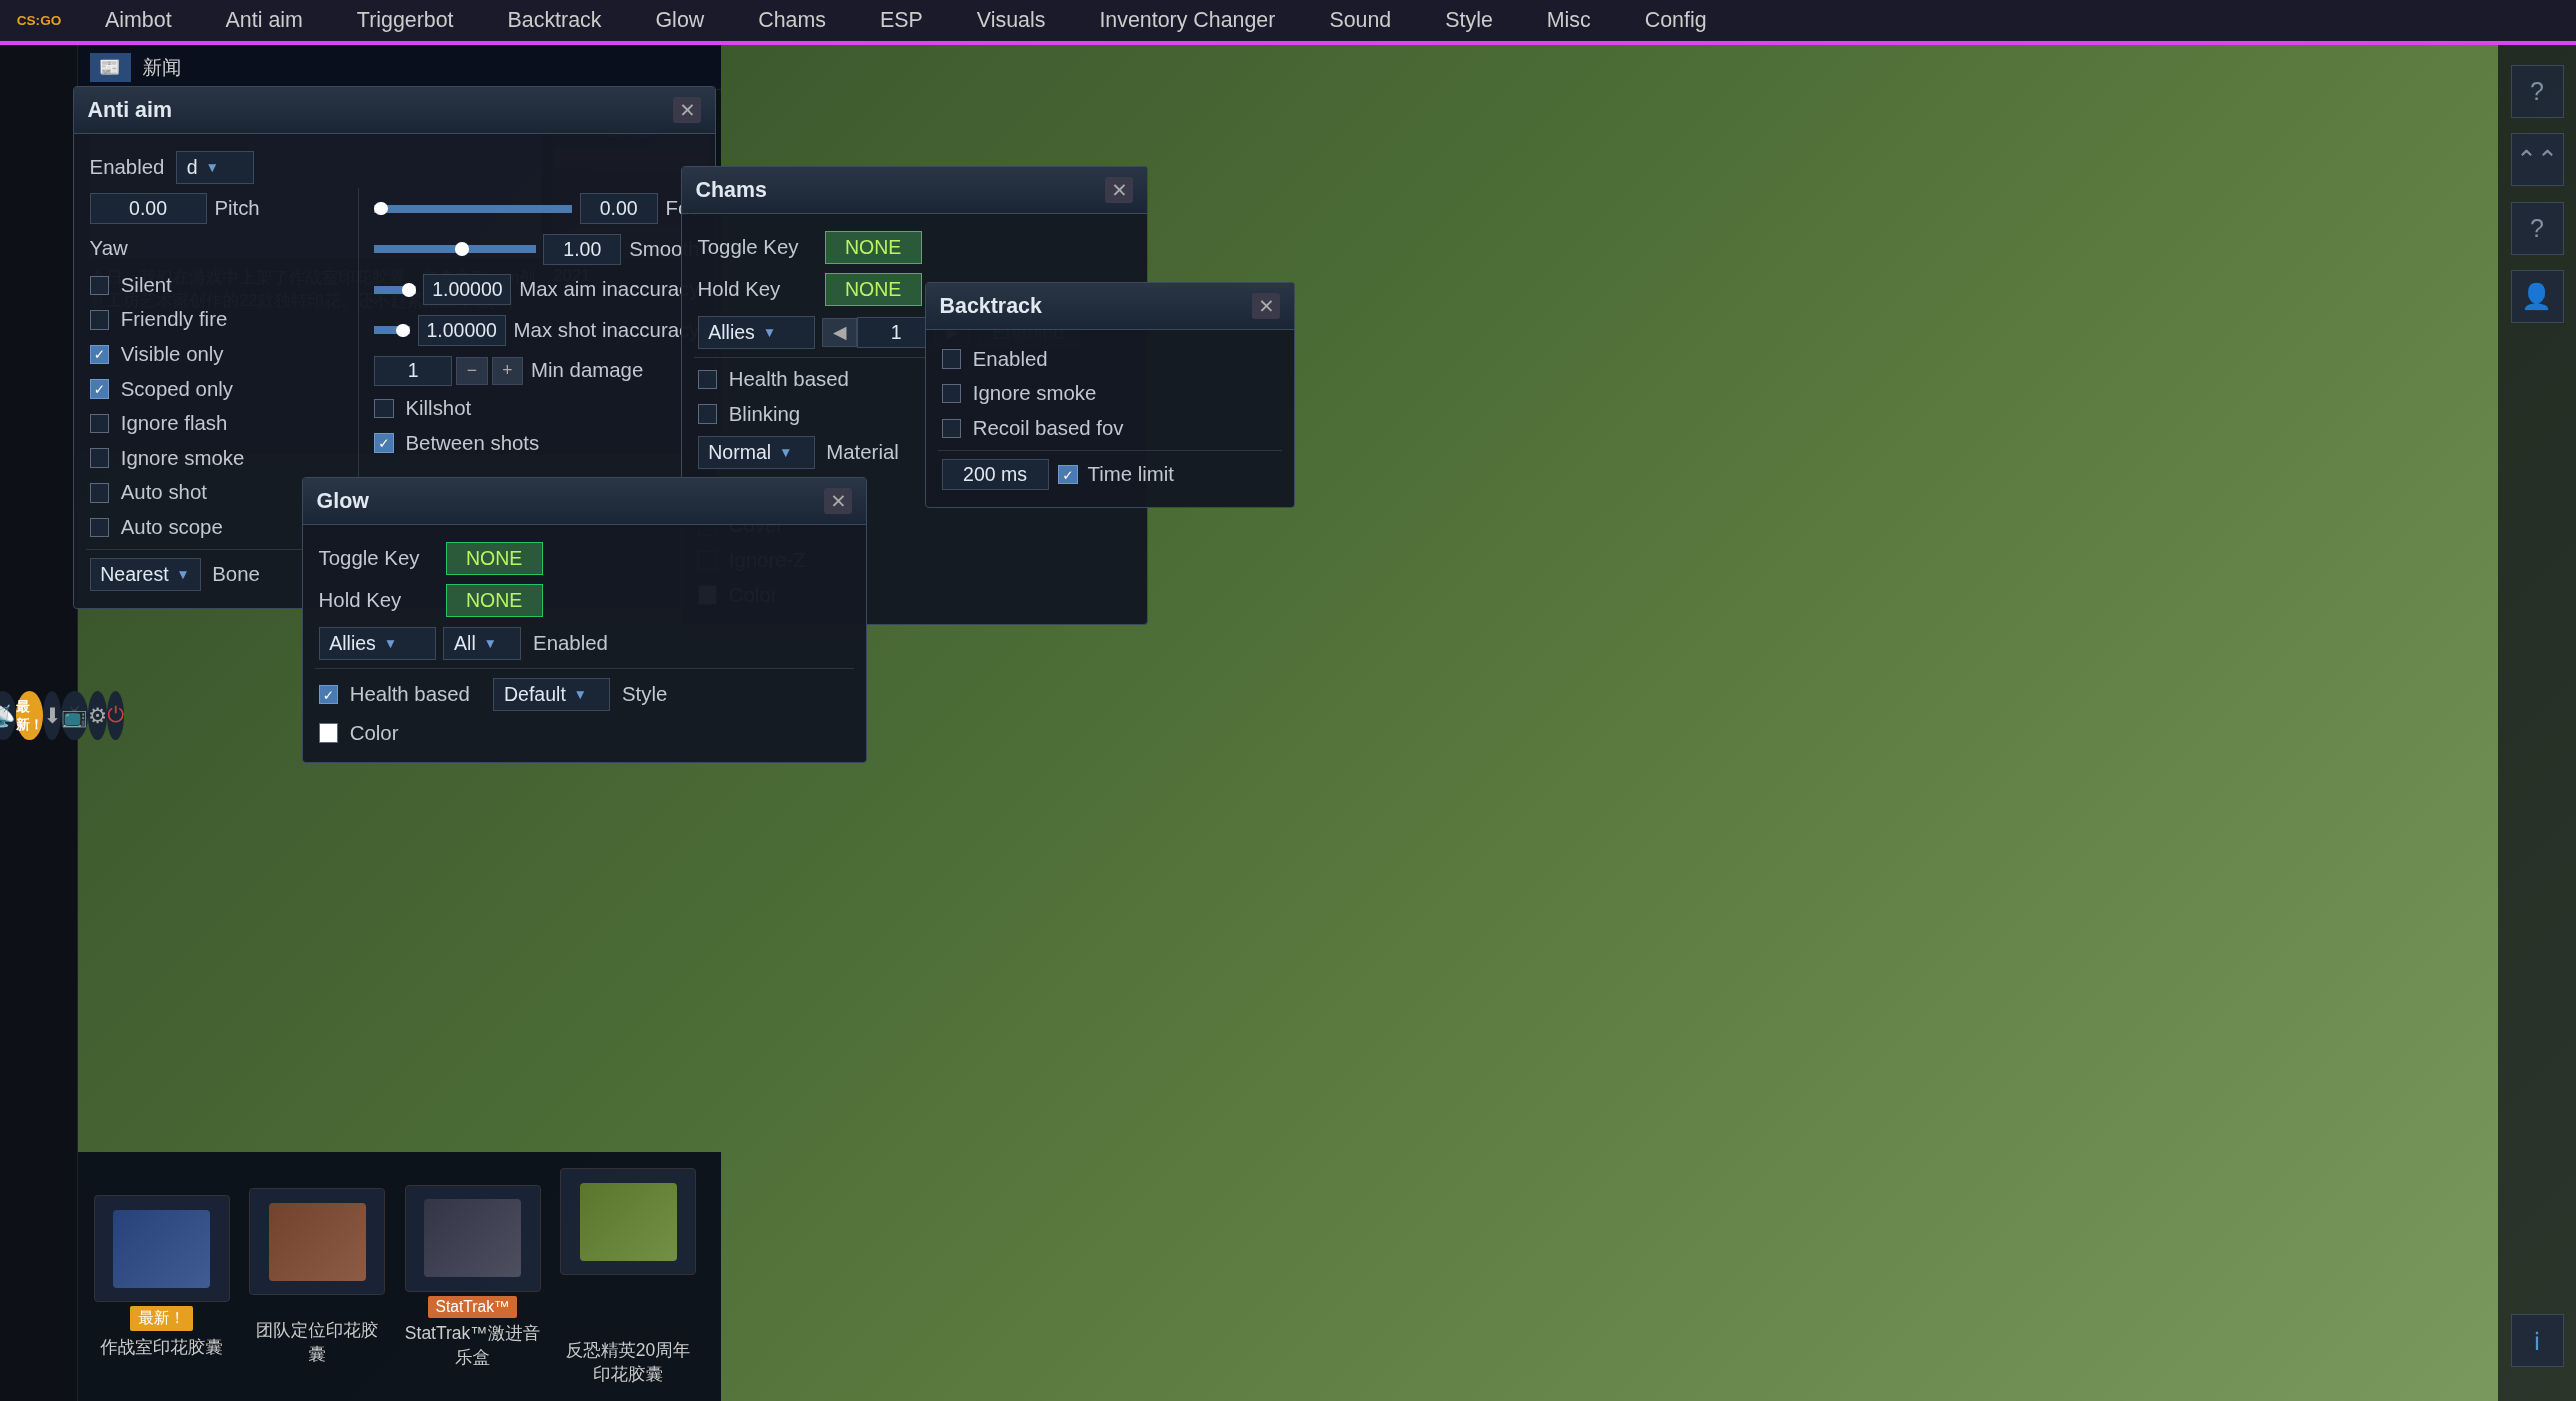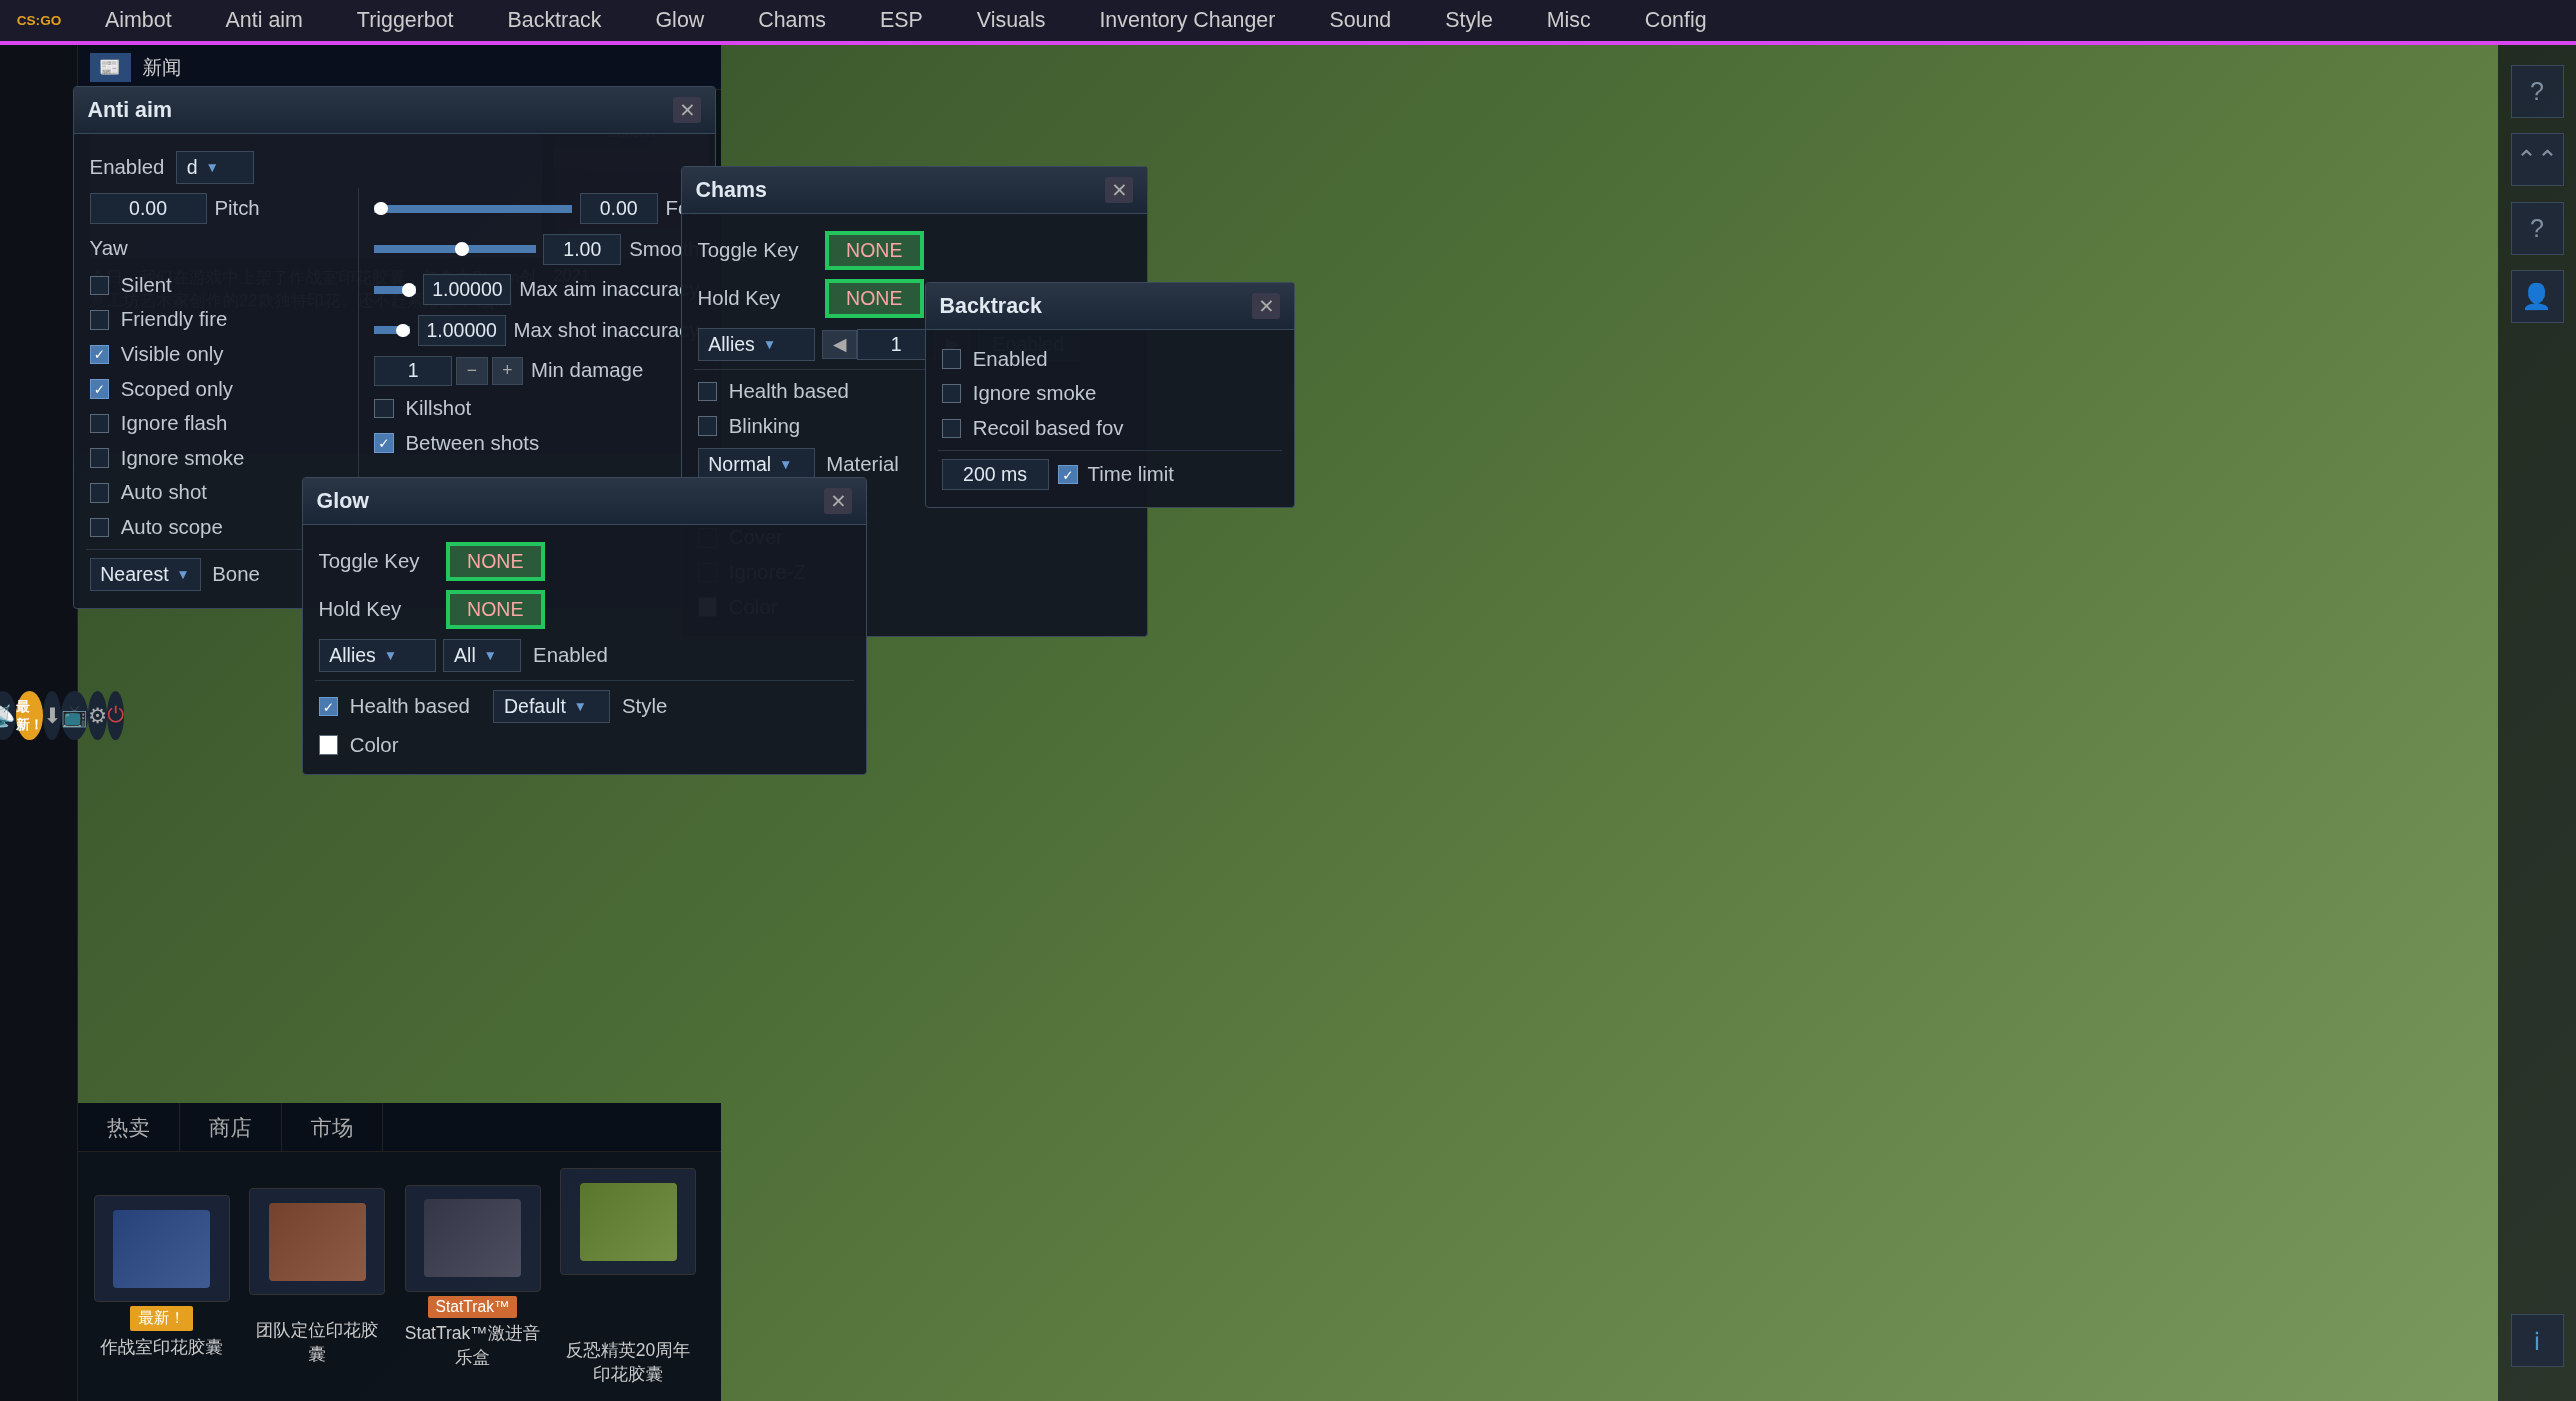--- a/index.html
+++ b/index.html
@@ -192,22 +192,22 @@
     .btn-small {
       background: #2a3545;
       border: 1px solid #3a4a5a;
       color: #aaa;
       padding: 2.9px 9.7px;
       cursor: pointer;
       font-size: 17.5px;
     }
     .key-btn {
       background: #2a5a3a;
-      border: 4px solid #22c55e;
-      color: #fca5a5;
+      border: 1px solid #22c55e;
+      color: #bef264;
       padding: 3.9px 17.5px;
       cursor: pointer;
       font-size: 19.5px;
       min-width: 97px;
       text-align: center;
     }
     .enabled-badge {
       background: #1a4a2a;
       border: 1px solid #2a6a3a;
       color: #6ad080;
@@ -659,25 +659,20 @@
 <div class="right-panel">
   <div class="right-btn">?</div>
   <div class="right-btn">⌃⌃</div>
   <div class="right-btn">?</div>
   <div class="right-btn">👤</div>
   <div style="flex:1;"></div>
   <div class="right-btn" style="color:#4a9ad0;">ℹ</div>
 </div>
 
 <div style="position:absolute; bottom:0; left:78px; width:643px; background:rgba(10,15,25,0.95); z-index:10;">
-  <div class="store-tabs">
-    <div class="store-tab">热卖</div>
-    <div class="store-tab">商店</div>
-    <div class="store-tab">市场</div>
-  </div>
   <div style="display:flex; align-items:center; gap:19.5px; padding:15.6px; overflow:hidden;">
     <div style="display:flex; flex-direction:column; align-items:center; cursor:pointer;">
       <div style="width:136px; height:107px; background:rgba(30,40,60,0.8); border:1px solid #333; border-radius:3.9px; display:flex; align-items:center; justify-content:center;">
         <div style="width:97px; height:78px; background:linear-gradient(135deg, #2a4a8a, #4a6aaa); border-radius:3.9px; opacity:0.8;"></div>
       </div>
       <div class="new-badge" style="margin-top:3.9px;">最新！</div>
       <div style="color:#ccc; font-size:17.5px; margin-top:3.9px; text-align:center;">作战室印花胶囊</div>
     </div>
     <div style="display:flex; flex-direction:column; align-items:center; cursor:pointer;">
       <div style="width:136px; height:107px; background:rgba(30,40,60,0.8); border:1px solid #333; border-radius:3.9px; display:flex; align-items:center; justify-content:center;">

